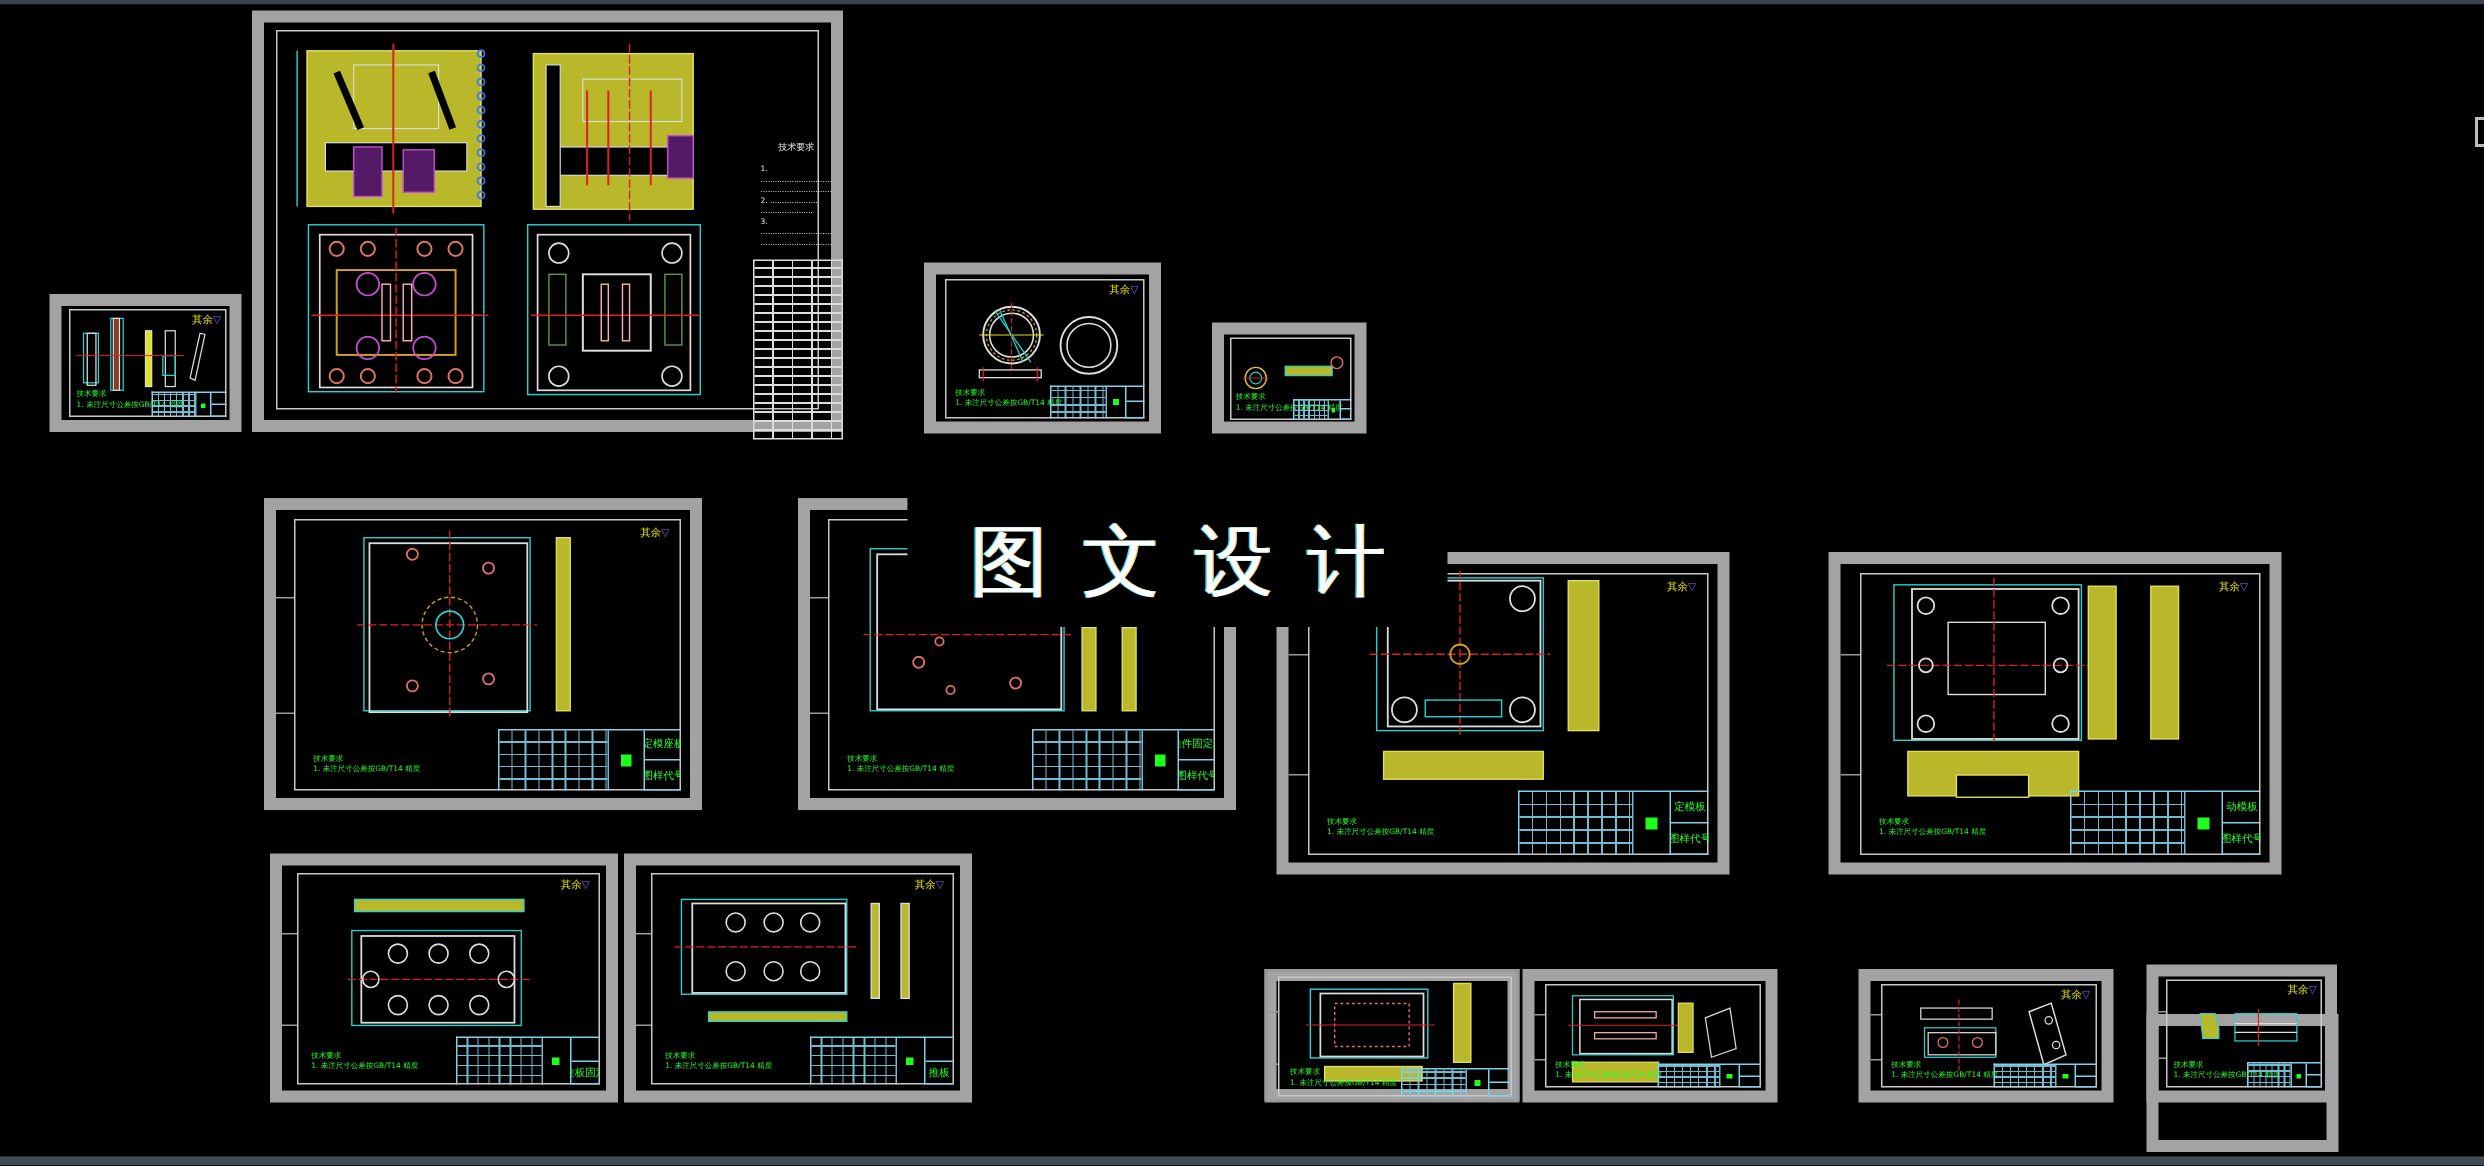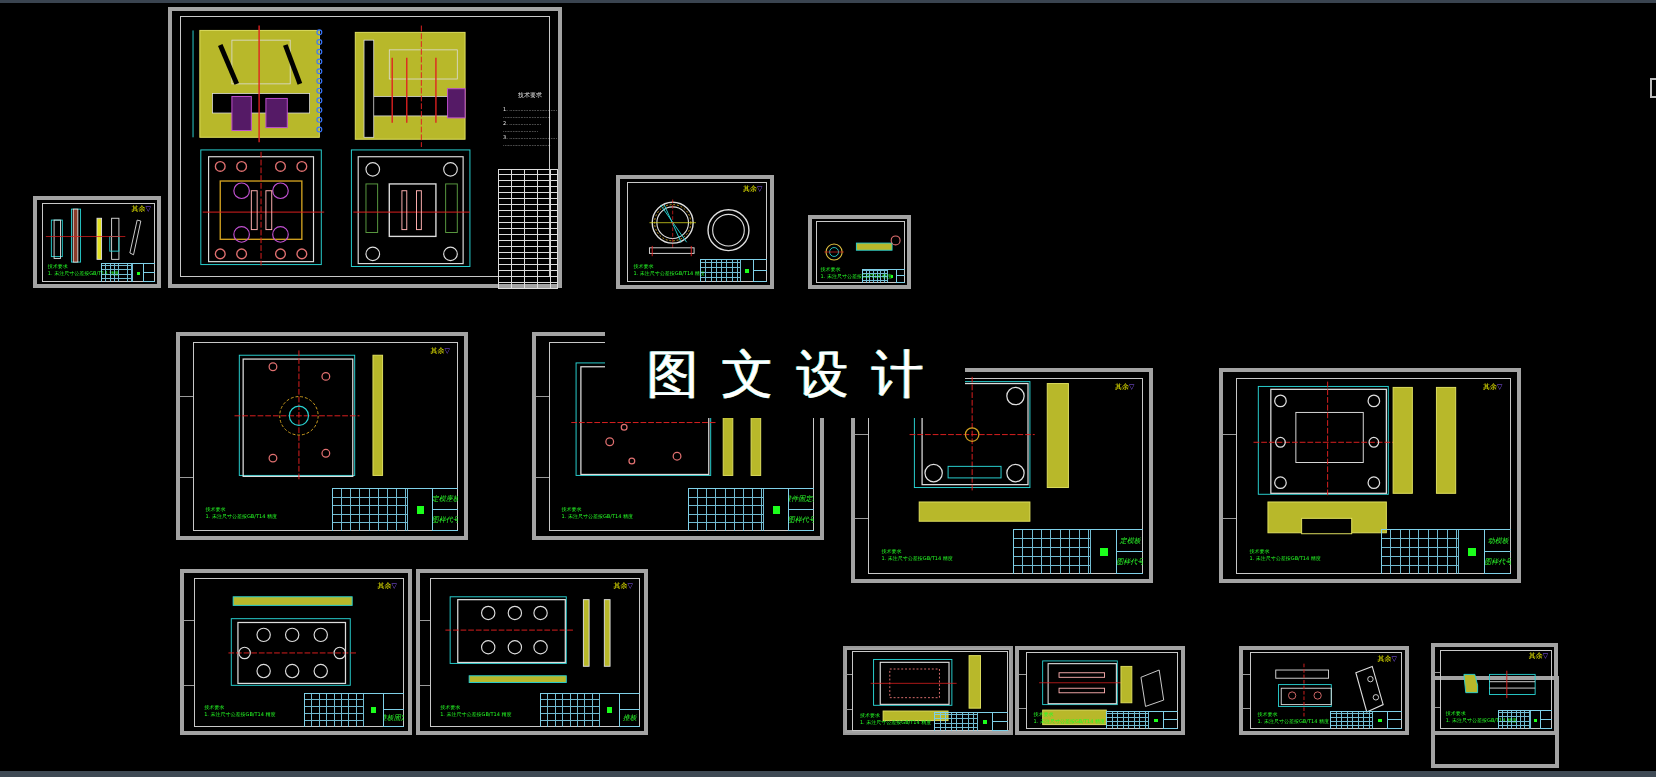--- a/index.html
+++ b/index.html
@@ -1,29 +1,29 @@
 <!DOCTYPE html>
 <html><head>
 <meta charset="utf-8">
 <style>
   html,body{margin:0;padding:0;background:#000;}
   body{width:1656px;height:777px;position:relative;overflow:hidden;font-family:"DejaVu Sans",sans-serif;}
   .topbar{position:absolute;left:0;top:0;width:1656px;height:3px;background:#3a4450;}
   .bottombar{position:absolute;left:0;top:771px;width:1656px;height:6px;background:#3f4a55;}
   .canvas{position:absolute;left:0;top:3px;width:1656px;height:768px;background:#000;}
-  .sheet{position:absolute;border:4px solid #a3a3a3;box-sizing:border-box;}
+  .sheet{position:absolute;border:8px solid #a3a3a3;box-sizing:border-box;}
   .sheet .inner{position:absolute;left:4.5%;top:3%;right:2%;bottom:2.5%;border:1.5px solid #c8c8c8;}
   .sheet .binding{position:absolute;left:0;top:30%;width:4.5%;height:40%;border-top:1.5px solid #9a9a9a;border-bottom:1.5px solid #9a9a9a;}
   .sheet svg{position:absolute;left:0;top:0;width:100%;height:100%;}
   .tb{position:absolute;right:2%;bottom:2.5%;width:44%;height:21%;border-top:1.5px solid #7fd0e8;border-left:1.5px solid #7fd0e8;display:grid;grid-template-columns:60% 20% 20%;}
   .tb .grid{border-right:1px solid #7fd0e8;background:
       repeating-linear-gradient(90deg,transparent 0 11%,#7fd0e8 11% calc(11% + 1px)),
       repeating-linear-gradient(0deg,transparent 0 18%,#7fd0e8 18% calc(18% + 1px));opacity:.9;}
   .tb .cell{border-right:1px solid #7fd0e8;display:flex;align-items:center;justify-content:center;}
-  .tb .cell2{display:flex;flex-direction:column;font-style:italic;}
+  .tb .cell2{display:flex;flex-direction:column;}
   .tb .cell2 span{flex:1;border-bottom:1px solid #7fd0e8;display:flex;align-items:center;justify-content:center;color:#2bff2b;font-size:7px;white-space:nowrap;overflow:hidden;}
   .tb .mark{width:30%;height:18%;background:#1cff1c;}
   .notes{position:absolute;left:9%;bottom:8%;color:#25ff25;font-size:5px;line-height:7px;white-space:nowrap;}
   .sym{position:absolute;right:5%;top:5%;color:#e9e900;font-size:7px;}
   .sym b{color:#8c5cff;font-weight:normal;}
   .watermark{position:absolute;left:605px;top:328px;width:360px;height:87px;background:#000;display:flex;align-items:center;justify-content:space-around;padding:0 30px;box-sizing:border-box;}
   .watermark span{font-family:"DejaVu Serif",serif;font-size:52px;color:#fff;text-shadow:-1px 0 #3ad8ff,1px 0 #ffd36b;letter-spacing:0;}
   .cursor-mark{position:absolute;left:1650px;top:75px;width:6px;height:20px;border-left:2px solid #bbb;border-top:2px solid #bbb;border-bottom:2px solid #bbb;box-sizing:border-box;}
   .techreq{position:absolute;color:#e8e8e8;font-size:5px;line-height:7px;}
   .bom{position:absolute;border:1px solid #ddd;background:

